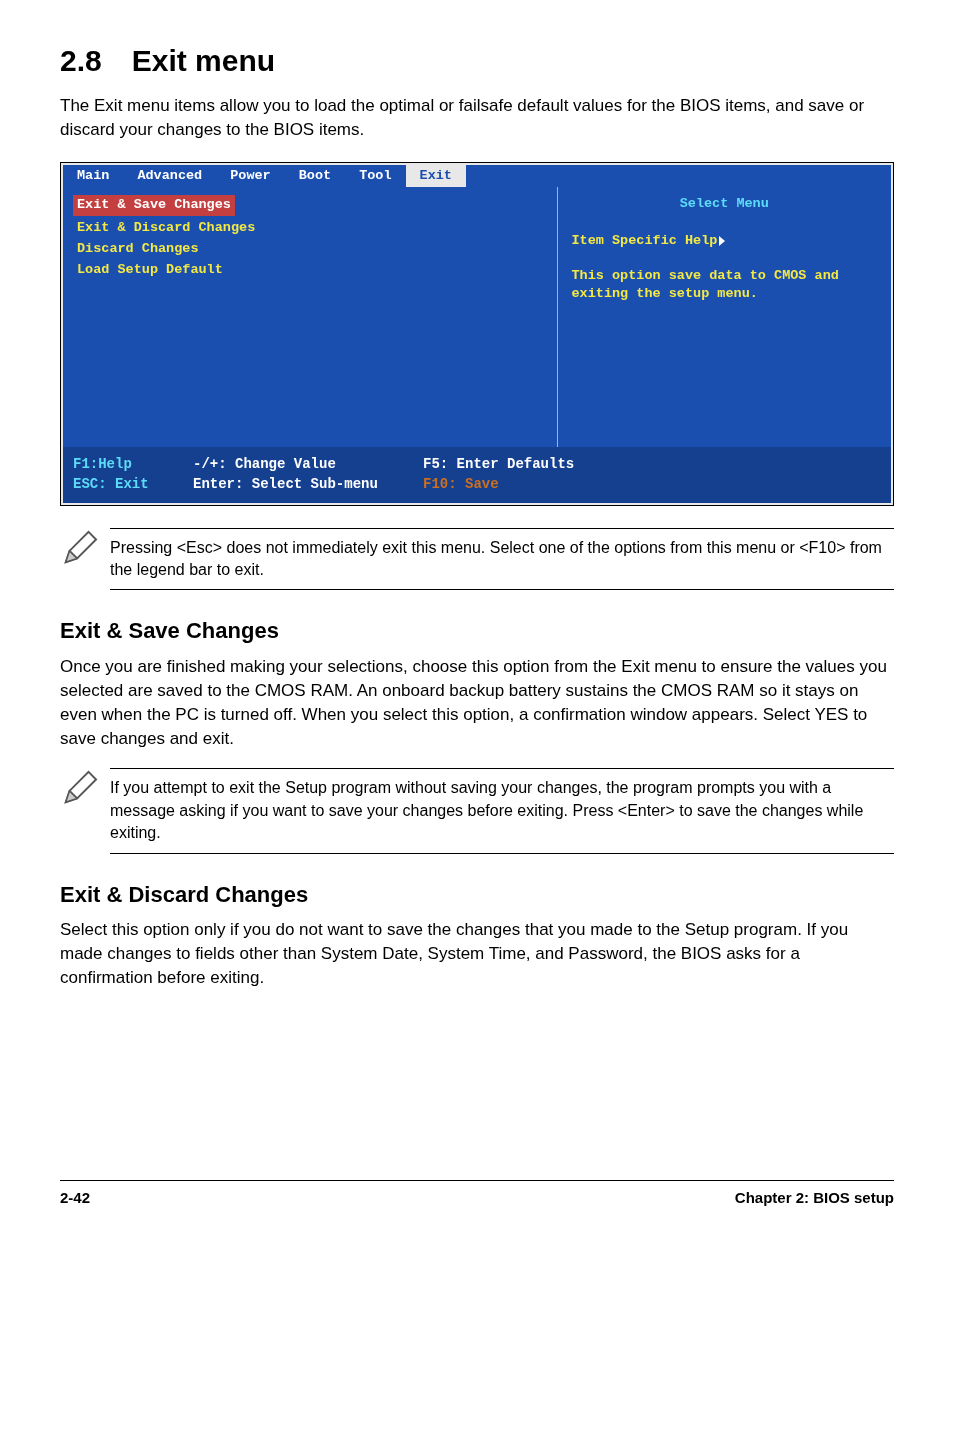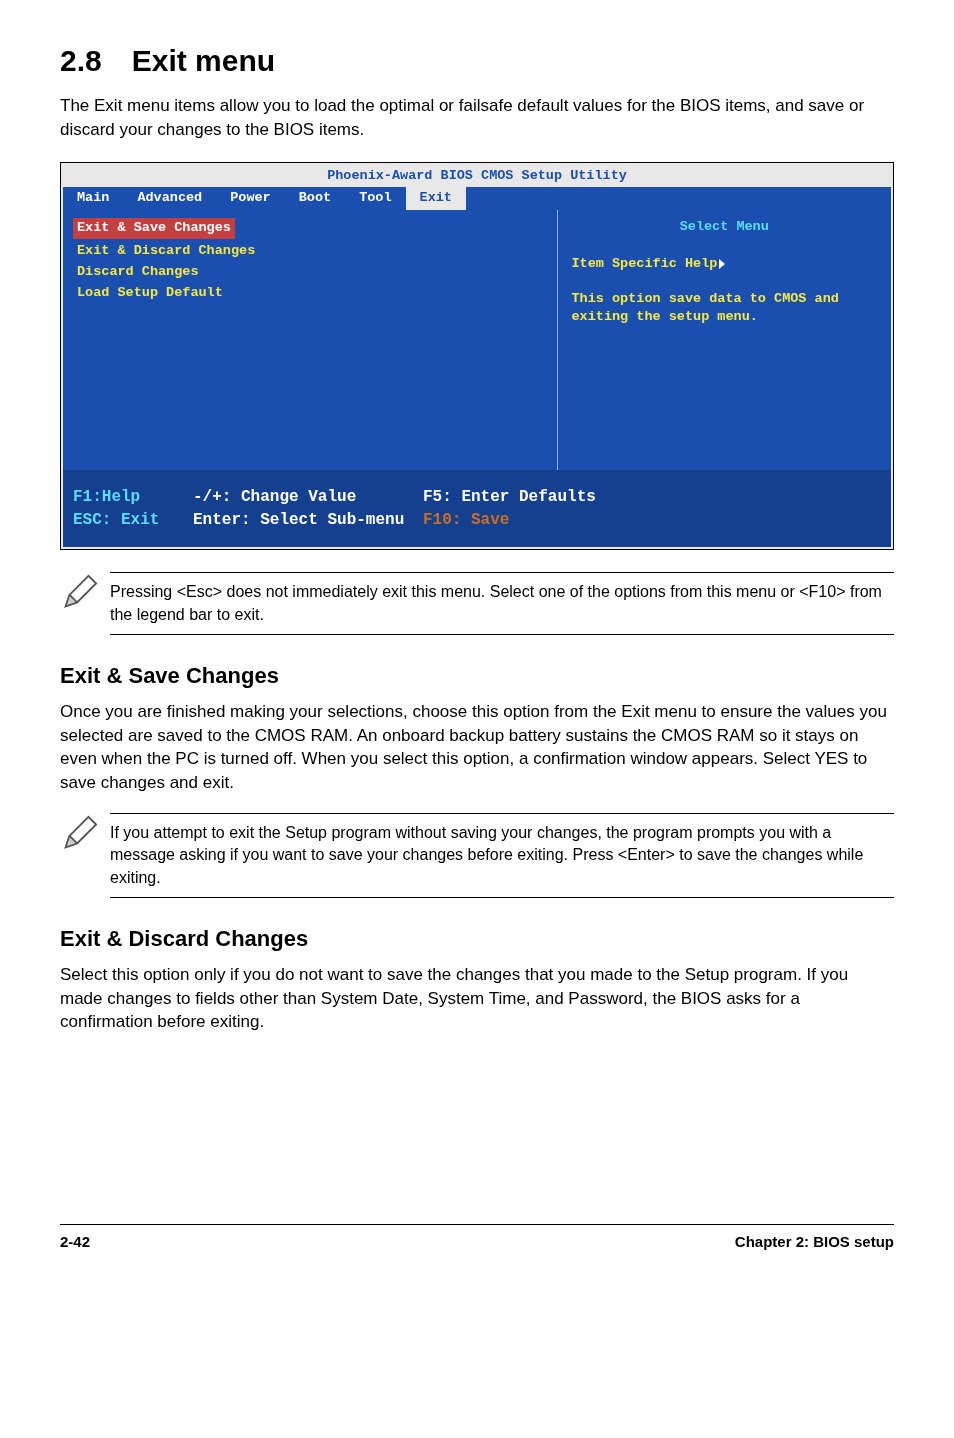--- a/index.html
+++ b/index.html
@@ -99,22 +99,22 @@
     border-bottom: 5px solid transparent;
     border-left: 6px solid #fff;
     margin-left: 2px;
     vertical-align: middle;
   }
   .bios-footer {
     display: flex;
     background: #154090;
     color: #fff;
     font-weight: bold;
-    padding: 15px 0;
-    font-size: 16px;
+    padding: 7px 0;
+    font-size: 14px;
   }
   .bios-foot-col {
     padding: 1px 0;
   }
   .bios-foot-label { color: #5cdcf8; }
   .bios-foot-white { color: #fff; }
   .bios-foot-f10 { color: #cc6f1f; }
 
   .note-row {
     display: flex;
@@ -156,21 +156,20 @@
     font-weight: bold;
   }
 </style>
 </head>
 <body>
 
 <h1>2.8 Exit menu</h1>
 <p class="intro-text">The Exit menu items allow you to load the optimal or failsafe default values for the BIOS items, and save or discard your changes to the BIOS items.</p>
 
 <div class="bios-box">
-  <div class="bios-title-bar">Phoenix-Award BIOS CMOS Setup Utility</div>
   <div class="bios-tabs">
     <span class="bios-tab">Main</span>
     <span class="bios-tab">Advanced</span>
     <span class="bios-tab">Power</span>
     <span class="bios-tab">Boot</span>
     <span class="bios-tab">Tool</span>
     <span class="bios-tab active">Exit</span>
   </div>
   <div class="bios-body">
     <div class="bios-left">

